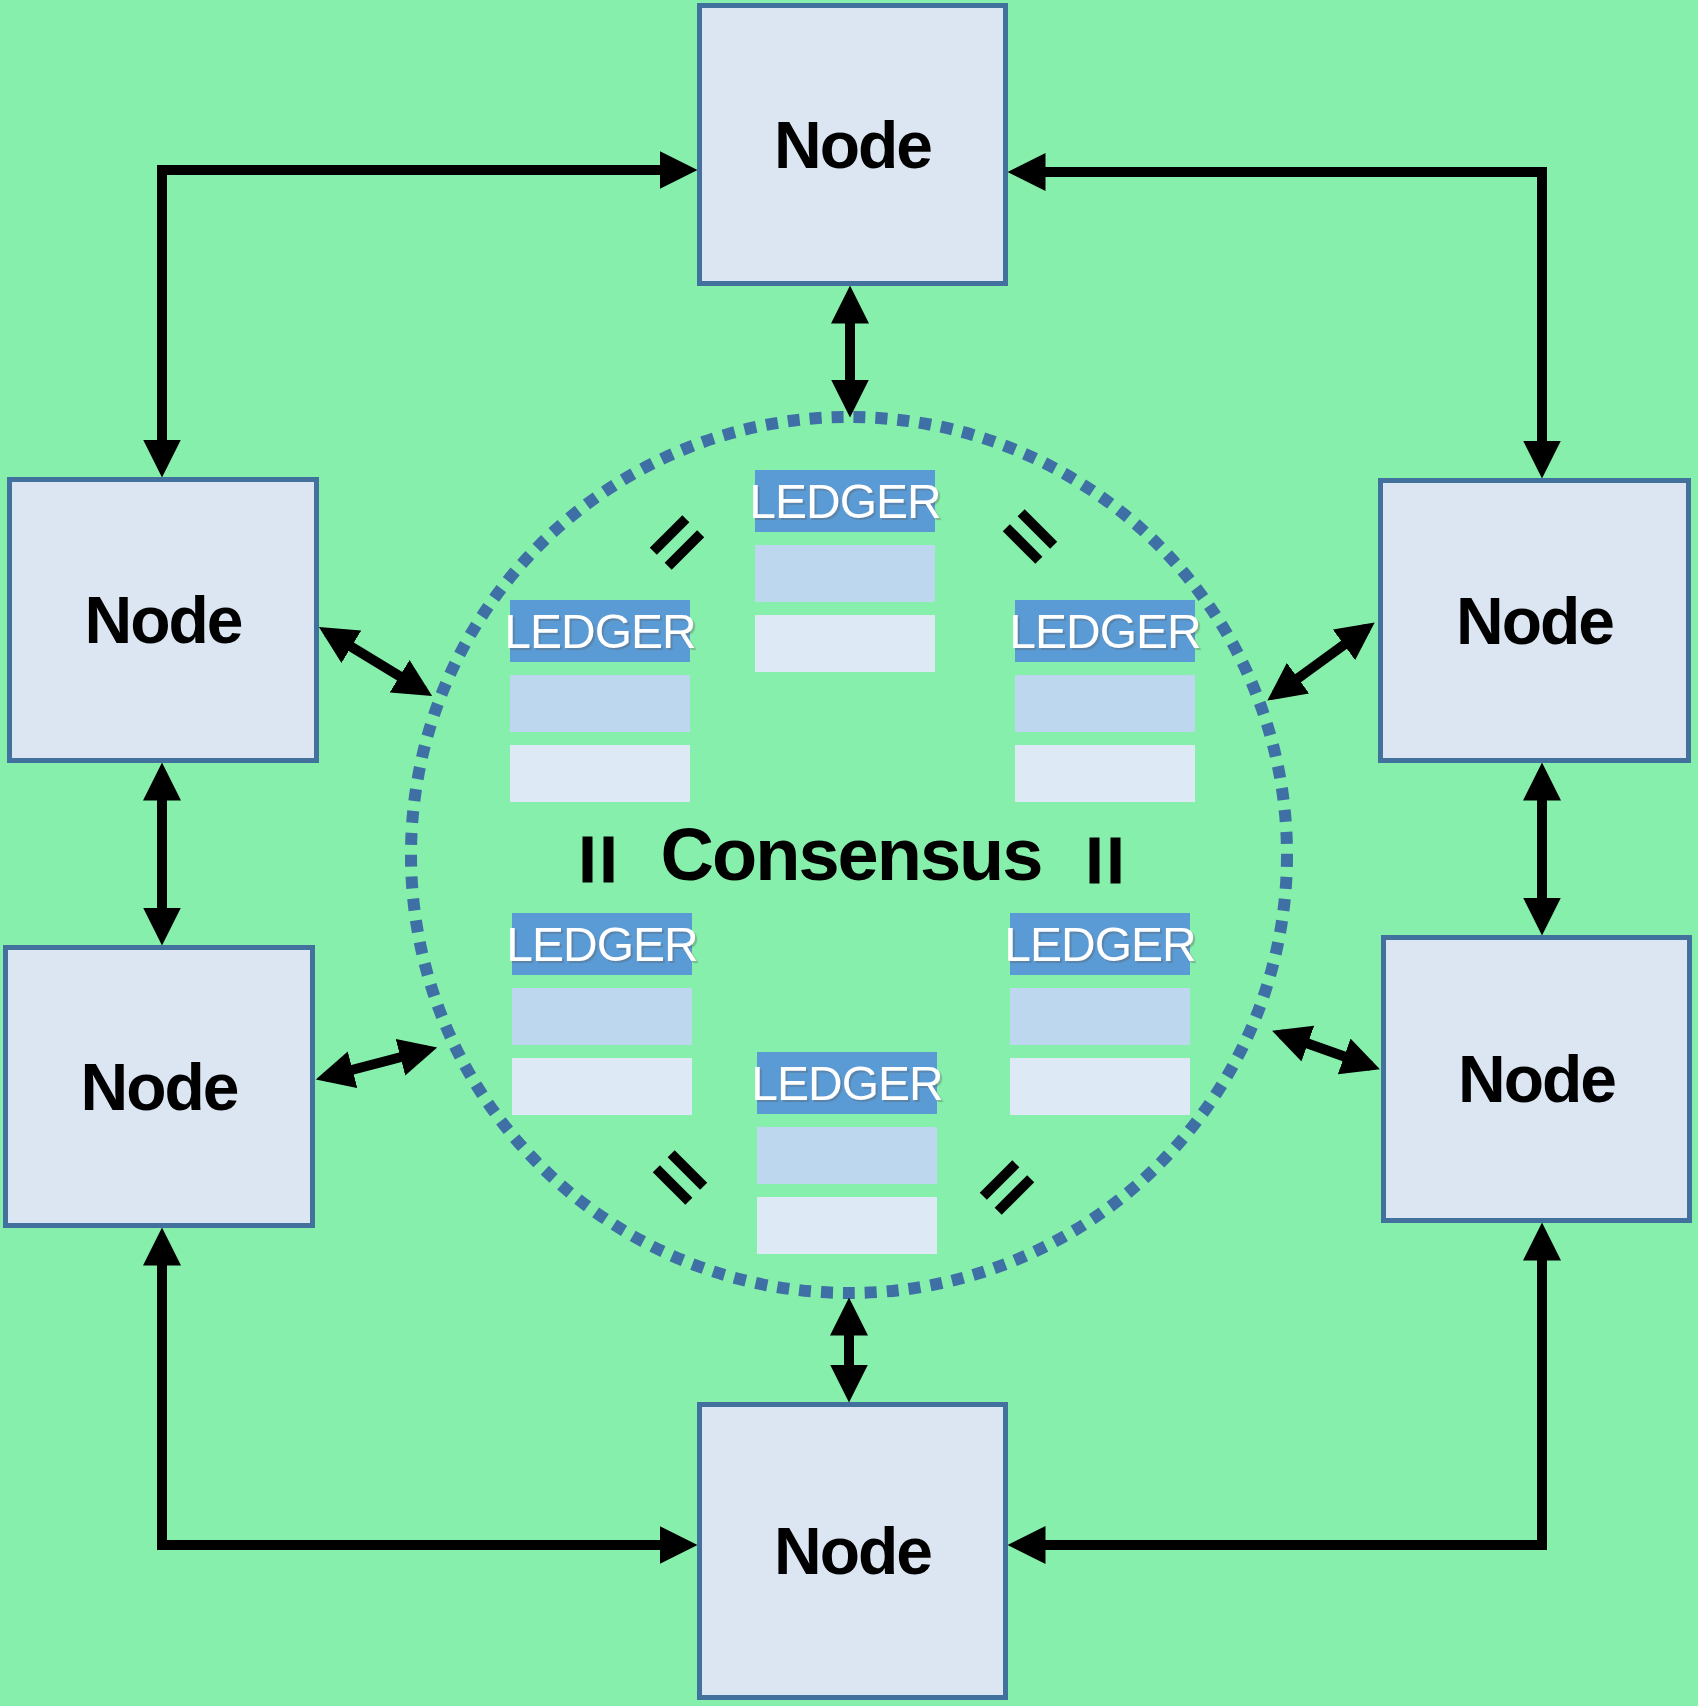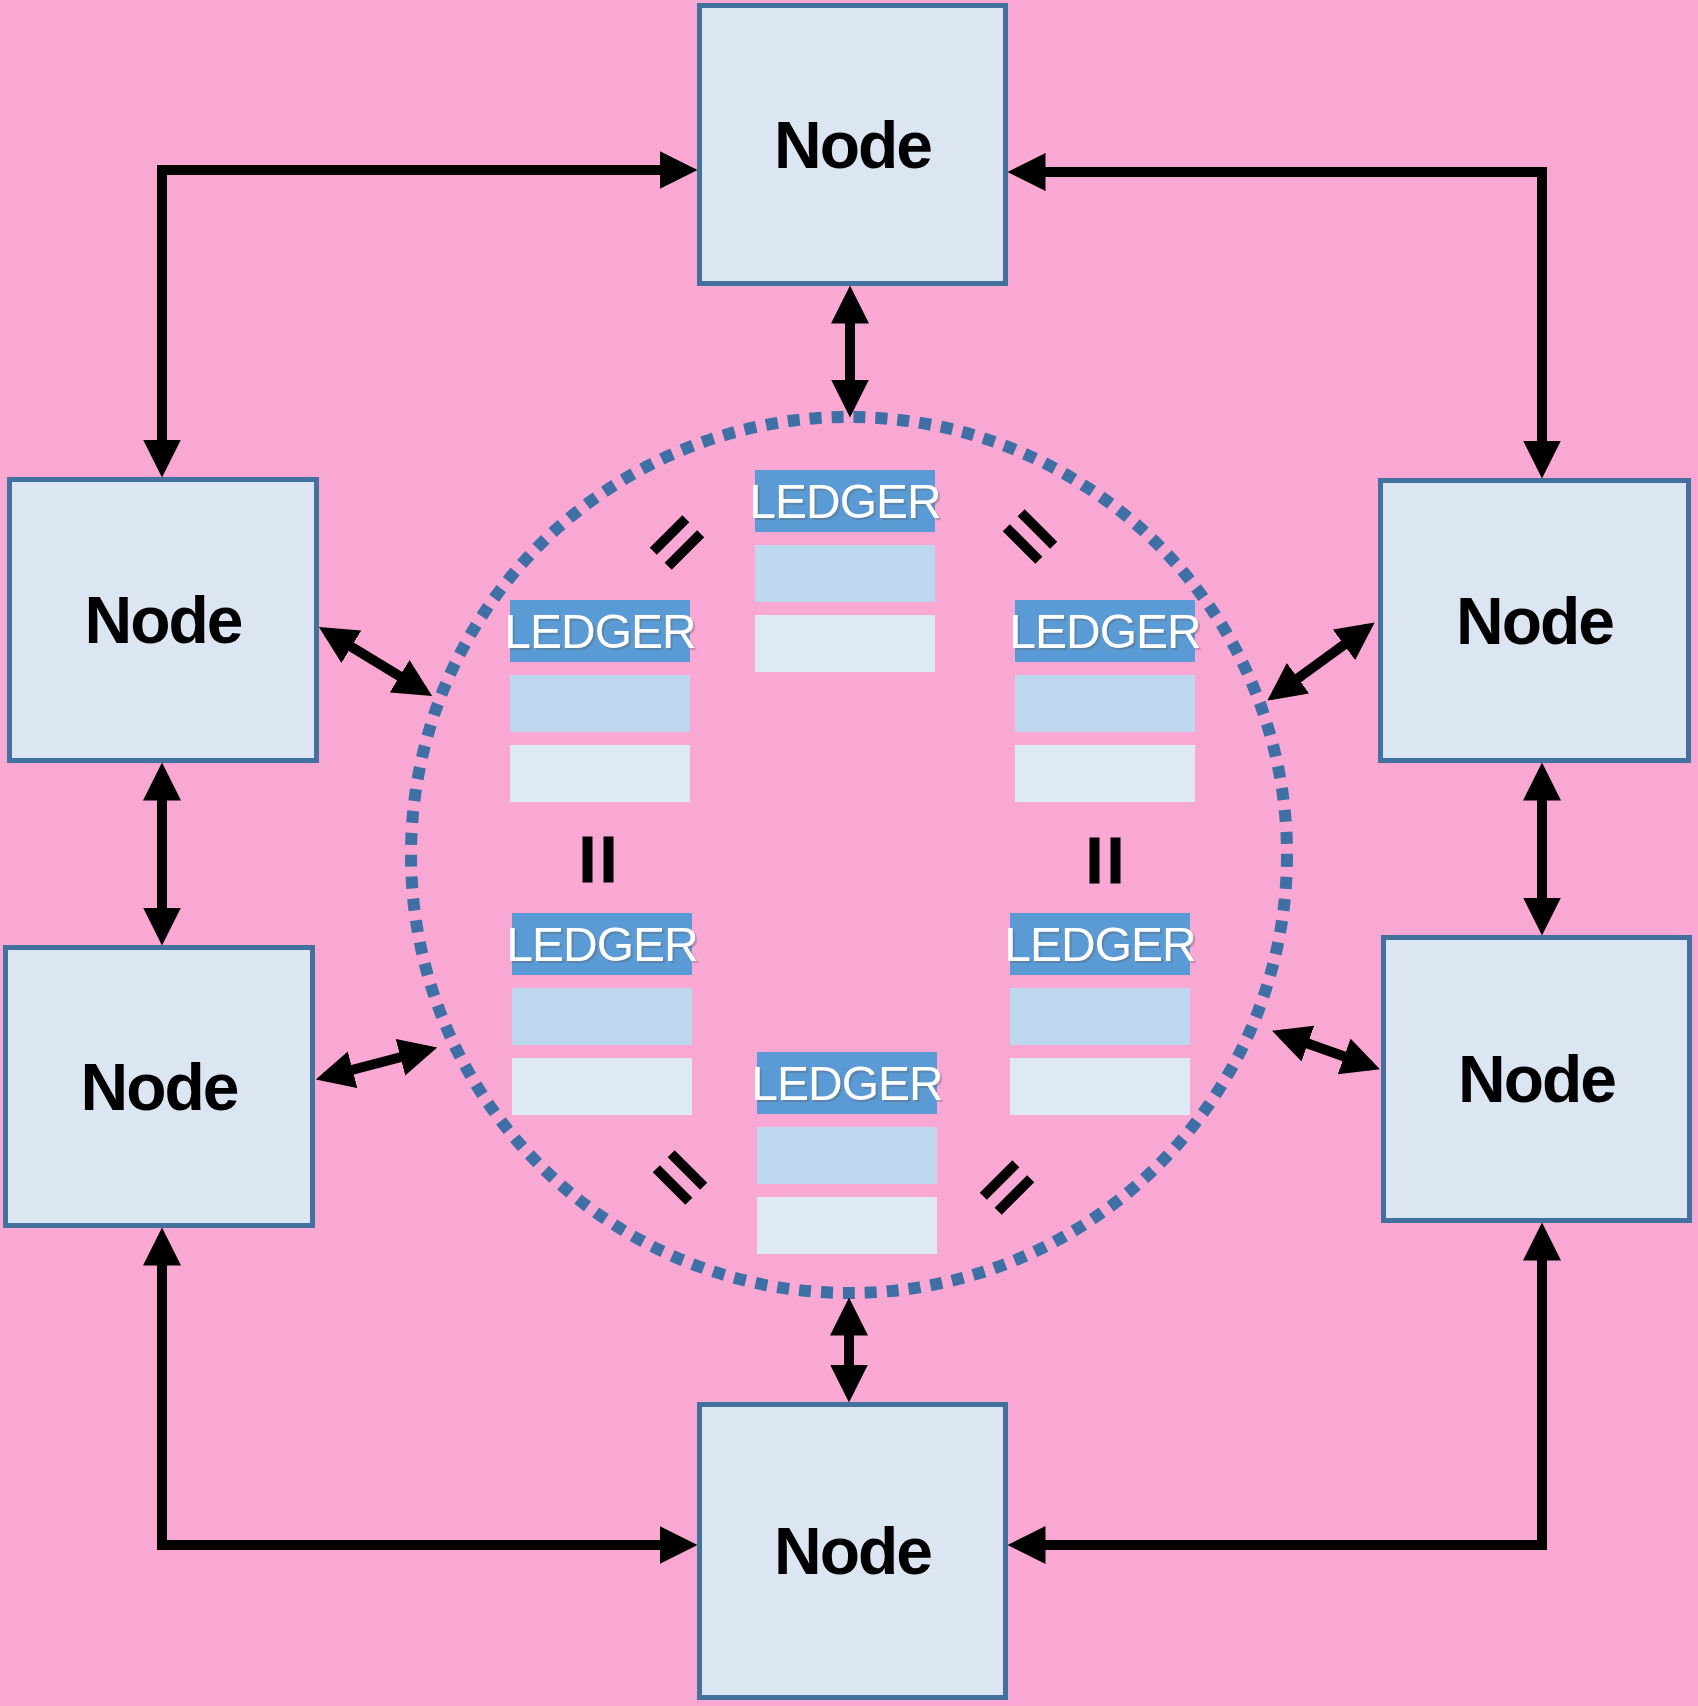--- a/index.html
+++ b/index.html
@@ -1,20 +1,20 @@
 <!DOCTYPE html>
 <html><head>
 <meta charset="utf-8">
 <style>
   html, body { margin: 0; padding: 0; background: #ffffff; }
   .canvas {
     position: relative;
     width: 1698px;
     height: 1706px;
-    background: #f9a8d4;
+    background: #86efac;
     overflow: hidden;
     font-family: "Liberation Sans", sans-serif;
   }
   .overlay {
     position: absolute;
     left: 0; top: 0;
     width: 1698px; height: 1706px;
   }
   .node {
     position: absolute;
@@ -156,20 +156,21 @@
     <div class="ledger-header">LEDGER</div>
     <div class="ledger-row r1"></div>
     <div class="ledger-row r2"></div>
   </div>
   <div class="ledger" style="left:757px; top:1052px;">
     <div class="ledger-header">LEDGER</div>
     <div class="ledger-row r1"></div>
     <div class="ledger-row r2"></div>
   </div>
 
+  <div class="consensus-label">Consensus</div>
 
   <div class="eq rot-m45" style="left:654px; top:527px;">
     <div class="bar"></div>
     <div class="bar"></div>
   </div>
   <div class="eq rot-45" style="left:1007px; top:521px;">
     <div class="bar"></div>
     <div class="bar"></div>
   </div>
   <div class="eq rot-90" style="left:575px; top:844px;">

